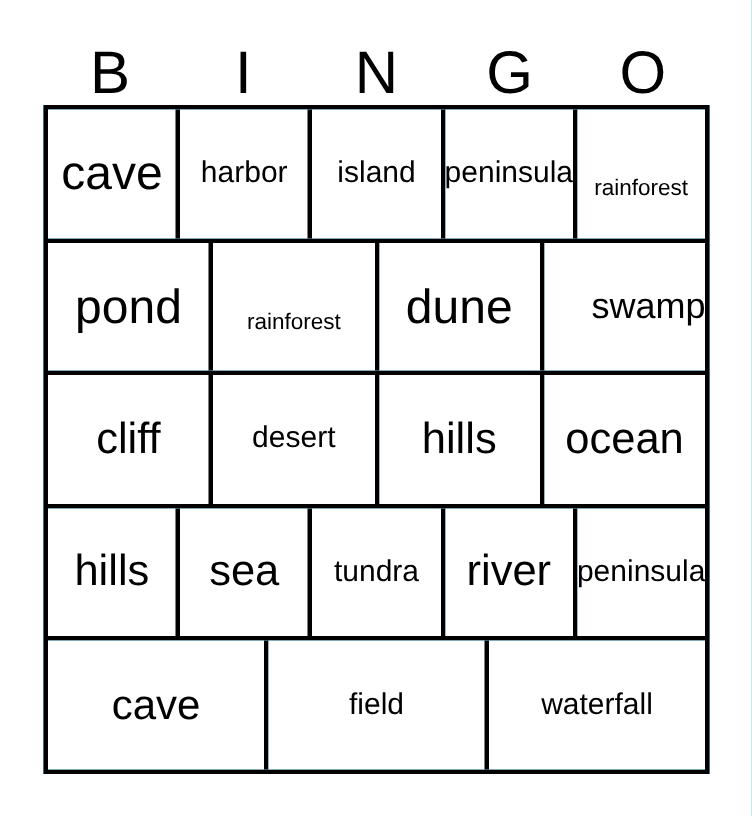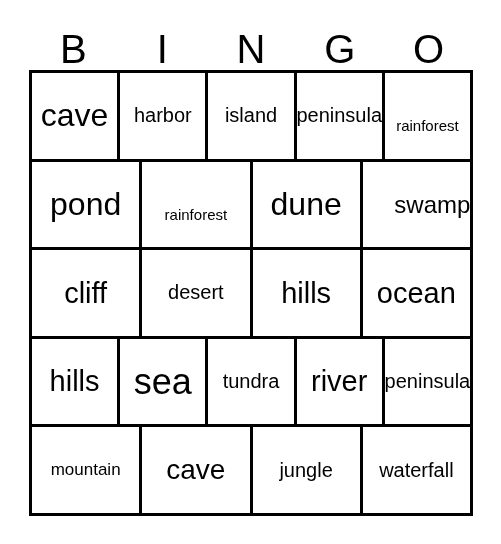--- a/index.html
+++ b/index.html
@@ -82,21 +82,21 @@
   .cell-text {
     display: block;
     text-align: center;
     line-height: 1.05;
     white-space: nowrap;
     color: #000000;
     padding: 0 1px;
   }
 
   
-  .len-3 { font-size: 36px; text-align: right; }
+  .len-3 { font-size: 29px; text-align: right; }
   .len-4 { font-size: 32px; }
   .len-5 { font-size: 29px; }
   .len-6 { font-size: 20px; }
   .len-8 { font-size: 17px; }
   .len-9 { font-size: 20px; }
   .len-10 { font-size: 15px; margin-top: 20px; }
 </style>
 </head>
 <body>
 
@@ -173,27 +173,24 @@
       <div class="bingo-cell">
           <span class="cell-text len-5">river</span>
         </div>
       <div class="bingo-cell">
           <span class="cell-text len-9">peninsula</span>
         </div>
     </div>
 
     <div class="bingo-row">
       <div class="bingo-cell">
-          <span class="cell-text len-8">mountain</span>
-        </div>
-      <div class="bingo-cell">
           <span class="cell-text len-5" style="font-size: 28px;">cave</span>
         </div>
       <div class="bingo-cell">
-          <span class="cell-text len-6">jungle</span>
+          <span class="cell-text len-6">field</span>
         </div>
       <div class="bingo-cell">
           <span class="cell-text len-9">waterfall</span>
         </div>
     </div>
 
   </div>
 </div>
 
 </body></html>

